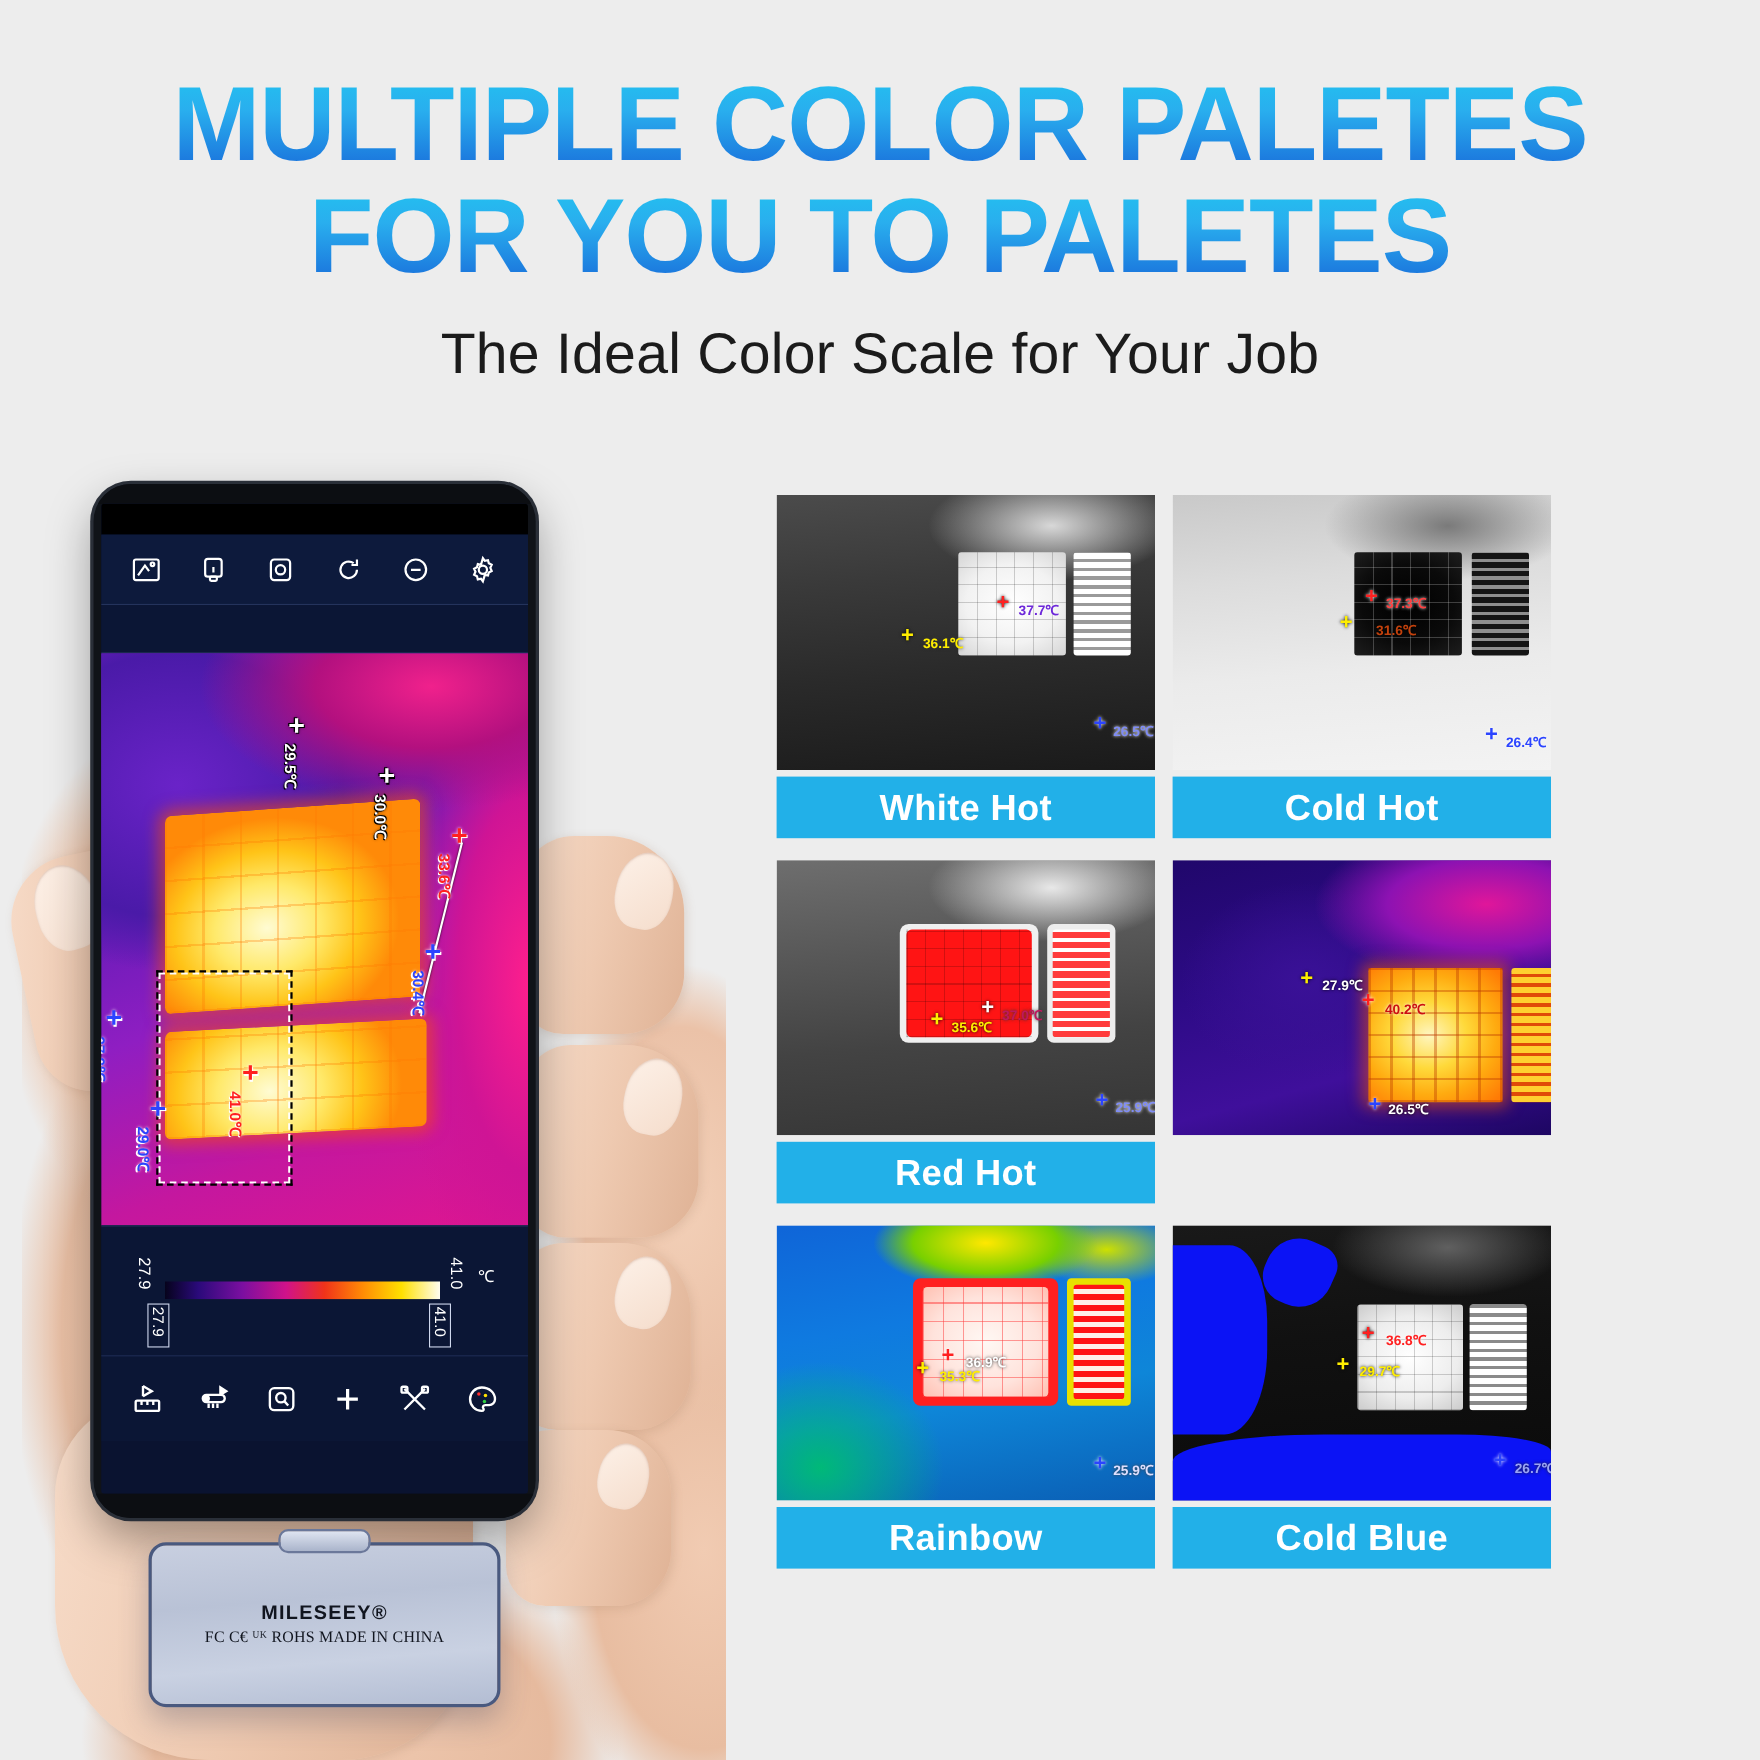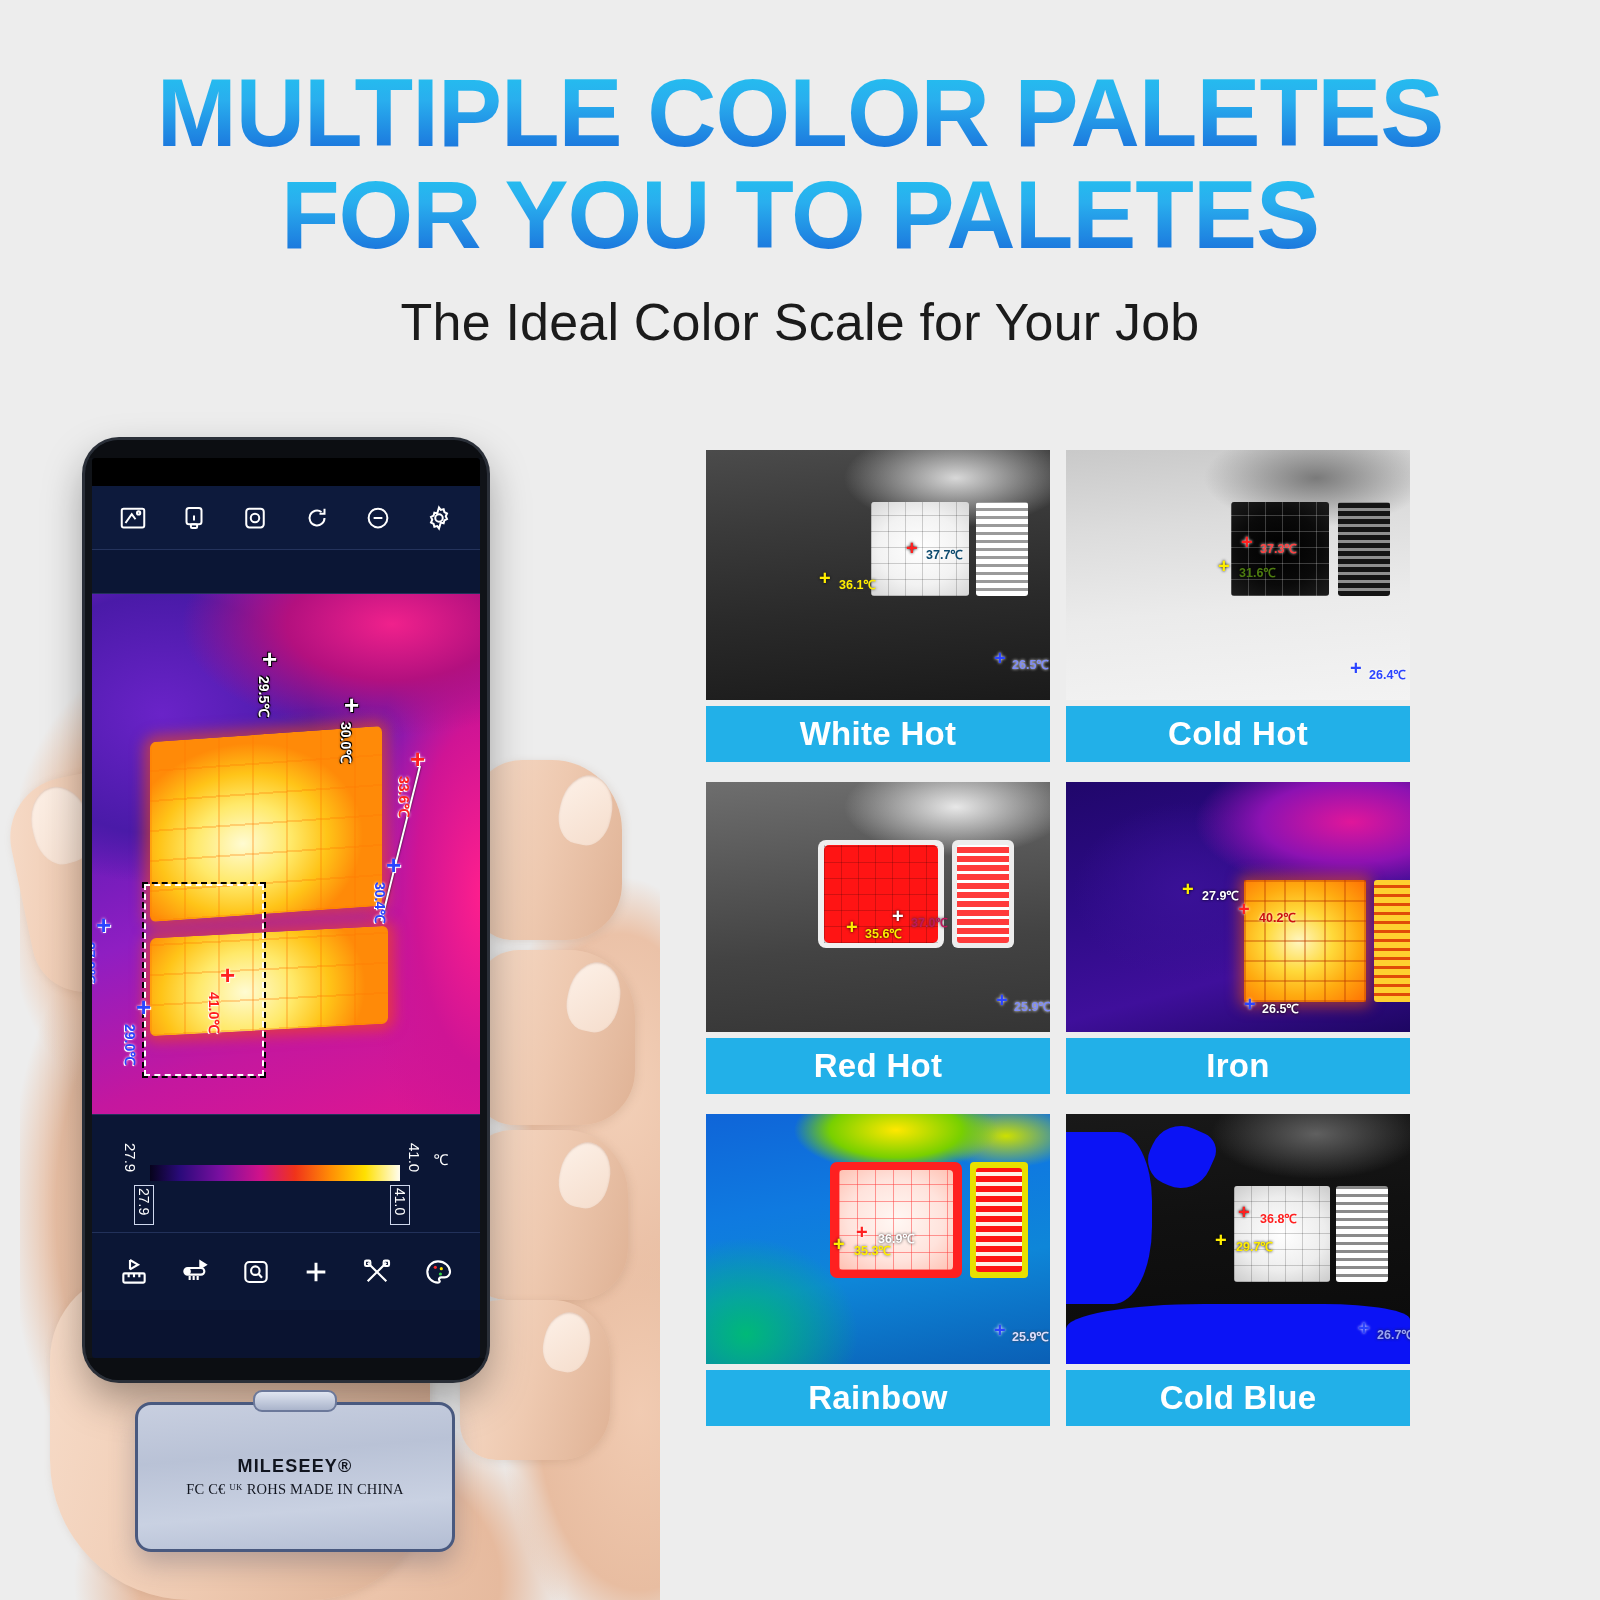--- a/index.html
+++ b/index.html
@@ -413,40 +413,40 @@
 <div class="grid">
 
   <div class="card">
     <div class="card-img">
       <div class="scene sc-white"></div>
       <div class="obj" style="left:165px; top:52px; width:98px; height:94px; background:radial-gradient(ellipse 70px 60px at 50% 50%,#ffffff 0%,#f2f2f2 60%,#d8d8d8 100%);">
         <div class="obj-grid"></div>
         </div>
       <div class="obj" style="left:270px; top:52px; width:52px; height:94px; background:repeating-linear-gradient(0deg,#ffffff 0 5px,#9a9a9a 5px 8px);"></div>
       <span class="cr" style="left:200px; top:88px; color:#ff2020; text-shadow:0 0 3px #000;">+</span>
-      <span class="tm" style="left:220px; top:96px; color:#0c4a6e; text-shadow:0 0 3px #fff;">37.7℃</span>
+      <span class="tm" style="left:220px; top:96px; color:#6d28d9; text-shadow:0 0 3px #fff;">37.7℃</span>
       <span class="cr" style="left:113px; top:118px; color:#ffee00; text-shadow:0 0 3px #000;">+</span>
       <span class="tm" style="left:133px; top:126px; color:#ffee00; text-shadow:0 0 3px #333;">36.1℃</span>
       <span class="cr" style="left:288px; top:198px; color:#2b44ff; text-shadow:0 0 3px #fff;">+</span>
       <span class="tm" style="left:306px; top:206px; color:#7f8cf5; text-shadow:0 0 3px #fff;">26.5℃</span>
     </div>
     <div class="card-label">White Hot</div>
   </div>
 
   <div class="card">
     <div class="card-img">
       <div class="scene sc-black"></div>
       <div class="obj" style="left:165px; top:52px; width:98px; height:94px; background:radial-gradient(ellipse 70px 60px at 50% 50%,#000 0%,#0a0a0a 60%,#1c1c1c 100%);">
         <div class="obj-grid" style="background:repeating-linear-gradient(90deg,rgba(255,255,255,.22) 0 1px,rgba(0,0,0,0) 1px 17px),repeating-linear-gradient(0deg,rgba(255,255,255,.22) 0 1px,rgba(0,0,0,0) 1px 16px);"></div>
         </div>
       <div class="obj" style="left:272px; top:52px; width:52px; height:94px; background:repeating-linear-gradient(0deg,#151515 0 5px,#8f8f8f 5px 8px);"></div>
       <span class="cr" style="left:175px; top:82px; color:#ff2020; text-shadow:0 0 3px #fff;">+</span>
       <span class="tm" style="left:194px; top:90px; color:#ff4040; text-shadow:0 0 3px #fff;">37.3℃</span>
       <span class="cr" style="left:152px; top:106px; color:#ffee00; text-shadow:0 0 3px #000;">+</span>
-      <span class="tm" style="left:173px; top:114px; color:#4d7c0f; text-shadow:0 0 3px #000;">31.6℃</span>
+      <span class="tm" style="left:185px; top:114px; color:#c2410c; text-shadow:0 0 3px #000;">31.6℃</span>
       <span class="cr" style="left:284px; top:208px; color:#2b44ff; text-shadow:0 0 3px #fff;">+</span>
       <span class="tm" style="left:303px; top:216px; color:#2b44ff; text-shadow:0 0 3px #fff;">26.4℃</span>
     </div>
     <div class="card-label">Cold Hot</div>
   </div>
 
   <div class="card">
     <div class="card-img">
       <div class="scene sc-red"></div>
       <div class="obj" style="left:112px; top:58px; width:126px; height:108px; background:#f0f0f0; border-radius:8px;"></div>
@@ -472,21 +472,20 @@
         <div class="obj-grid" style="background:repeating-linear-gradient(90deg,rgba(190,60,0,.4) 0 2px,rgba(0,0,0,0) 2px 20px),repeating-linear-gradient(0deg,rgba(190,60,0,.4) 0 2px,rgba(0,0,0,0) 2px 20px);"></div>
         </div>
       <div class="obj" style="left:308px; top:98px; width:38px; height:122px; background:repeating-linear-gradient(0deg,#ffcf30 0 6px,#e04a08 6px 9px);"></div>
       <span class="cr" style="left:116px; top:97px; color:#ffee00; text-shadow:0 0 3px #000;">+</span>
       <span class="tm" style="left:136px; top:105px; color:#ffffff; text-shadow:0 0 3px #000;">27.9℃</span>
       <span class="cr" style="left:172px; top:117px; color:#ff2020; text-shadow:0 0 3px #fff;">+</span>
       <span class="tm" style="left:193px; top:127px; color:#cc1010; text-shadow:0 0 3px #fff;">40.2℃</span>
       <span class="cr" style="left:178px; top:212px; color:#2b44ff; text-shadow:0 0 3px #fff;">+</span>
       <span class="tm" style="left:196px; top:218px; color:#ffffff; text-shadow:0 0 3px #000;">26.5℃</span>
     </div>
-    <div class="card-label">Iron</div>
   </div>
 
   <div class="card">
     <div class="card-img">
       <div class="scene sc-rainbow"></div>
       <div class="obj" style="left:124px; top:48px; width:132px; height:116px; background:#ff2020; border-radius:7px;"></div>
       <div class="obj" style="left:133px; top:56px; width:114px; height:100px; background:radial-gradient(ellipse 80px 68px at 50% 50%,#fff8f4 0%,#ffe3dc 60%,#ffc2b4 100%); border-radius:4px;">
         <div class="obj-grid" style="background:repeating-linear-gradient(90deg,rgba(255,60,60,.5) 0 1px,rgba(0,0,0,0) 1px 18px),repeating-linear-gradient(0deg,rgba(255,60,60,.5) 0 1px,rgba(0,0,0,0) 1px 17px);"></div>
         </div>
       <div class="obj" style="left:264px; top:48px; width:58px; height:116px; background:#e8e000; border-radius:4px;"></div>

